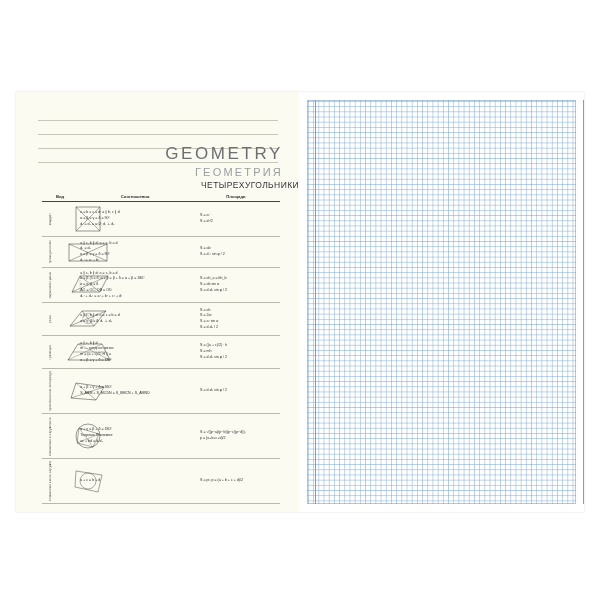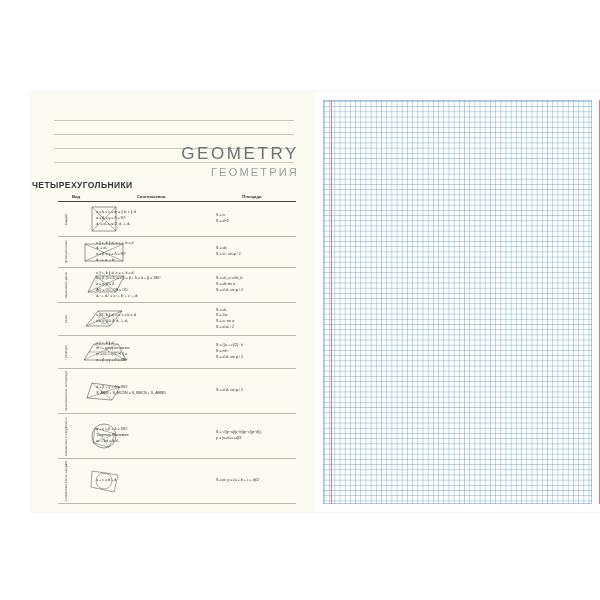--- a/index.html
+++ b/index.html
@@ -3,21 +3,21 @@
 <meta charset="utf-8">
 <style>
   html,body{margin:0;padding:0;}
   body{
     width:600px;height:600px;
     background:#ffffff;
     font-family:"Liberation Sans", sans-serif;
     overflow:hidden;
   }
   .page{
-    position:absolute;left:16px;top:0;width:544px;height:600px;
+    position:absolute;left:0;top:0;width:544px;height:600px;
     background:#ffffff;
   }
   
   .spread{
     position:absolute;left:16px;top:92px;width:568px;height:420px;
     background:#fdfdf5;
     box-shadow:0 0 1px rgba(0,0,0,.25);
   }
   
   .left-half{
@@ -56,22 +56,22 @@
   .title-block{
     position:absolute;right:16px;top:52px;text-align:right;
   }
   .title-main{
     font-size:17px;letter-spacing:2.6px;color:#6e6f73;font-weight:400;
   }
   .title-sub{
     font-size:11px;letter-spacing:2.2px;color:#9b9c9f;margin-top:2px;
   }
   .section-title{
-    position:absolute;left:0;top:88px;width:283px;text-align:left;
-    font-size:8.5px;font-weight:bold;color:#33343a;letter-spacing:.4px;
+    position:absolute;left:0;top:88px;width:283px;text-align:right;
+    font-size:8.5px;font-weight:normal;color:#33343a;letter-spacing:.4px;
   }
 
   
   table.geo{
     position:absolute;left:26px;top:100px;width:238px;
     border-collapse:collapse;
     font-size:3.6px;color:#2c2d31;
     table-layout:fixed;
   }
   table.geo th{

